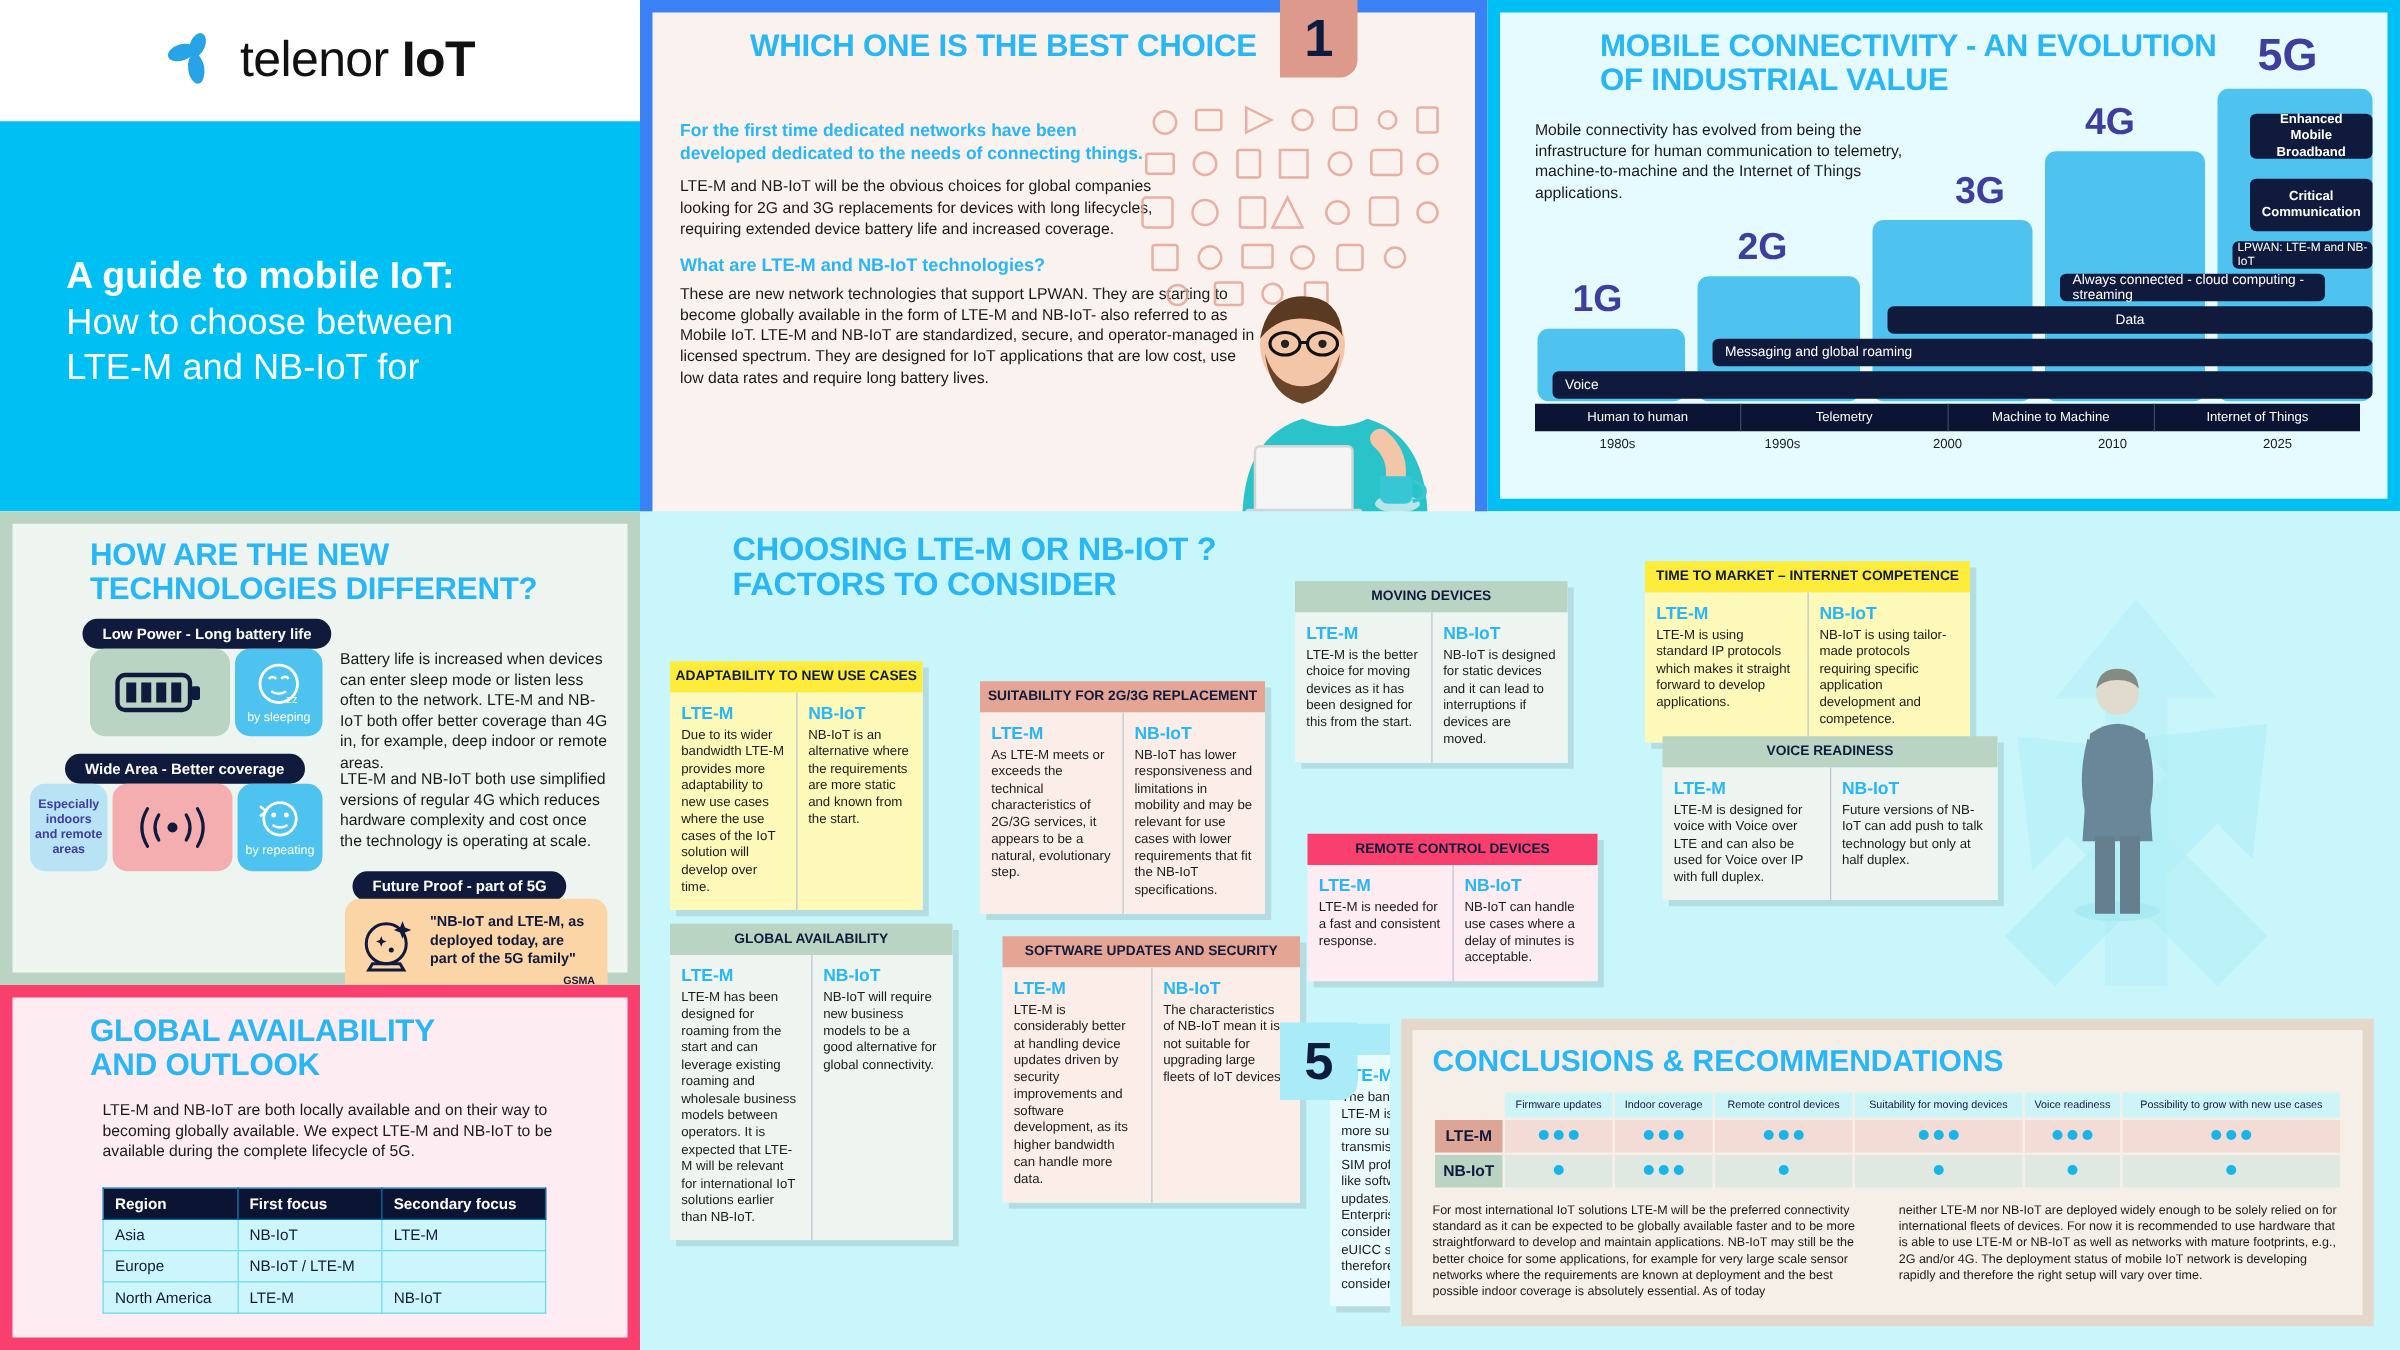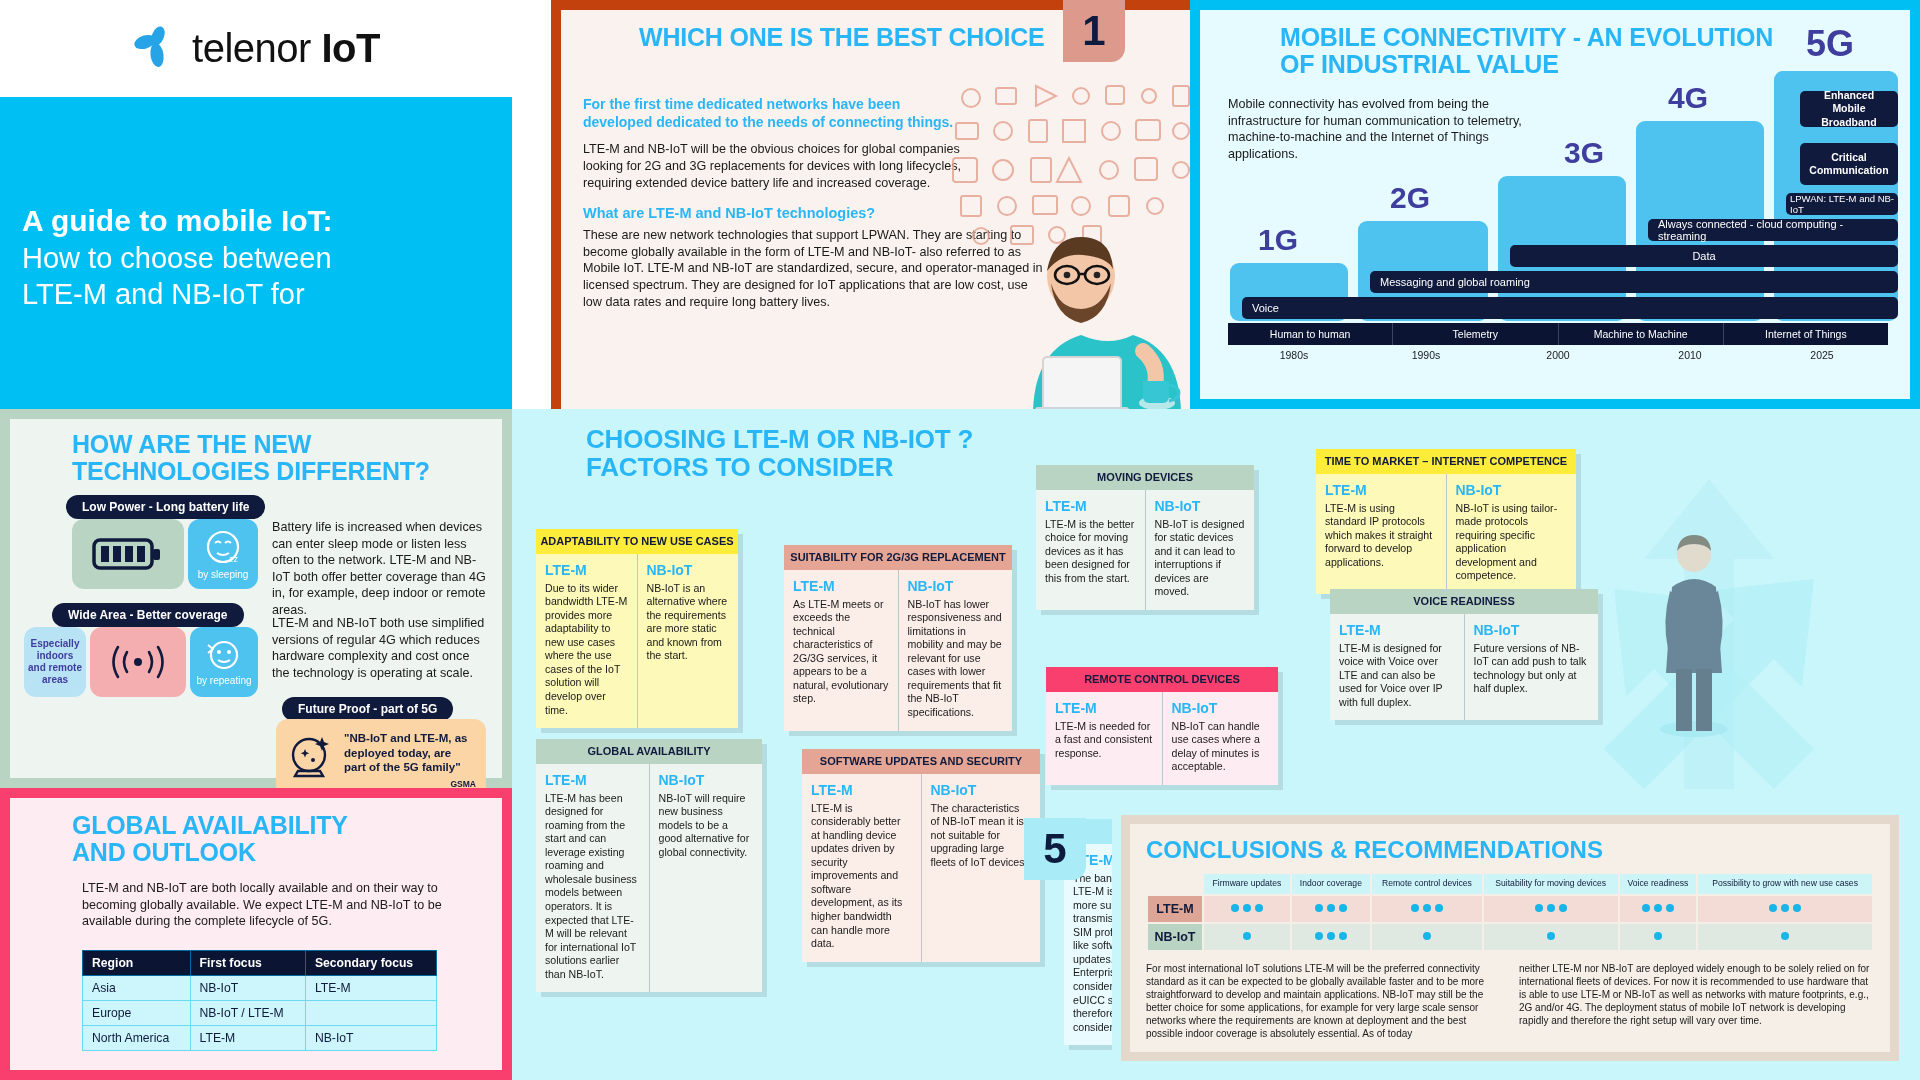--- a/index.html
+++ b/index.html
@@ -15,26 +15,26 @@
   .lead-txt{font-size:14px;line-height:1.3;color:#29b6f6;font-weight:bold;}
   .sub-head{font-size:14.5px;font-weight:bold;color:#29b6f6;}
 
   
   #logo-band{left:0;top:0;width:512px;height:97px;background:#fff;display:flex;align-items:center;justify-content:center;}
   #logo-wrap{display:flex;align-items:center;gap:14px;}
   #logo-text{font-size:40px;color:#111;font-weight:300;letter-spacing:-.5px;}
   #logo-text b{font-weight:bold;}
 
   
-  #hero{left:0;top:97px;width:512px;height:312px;background:#00c0f3;padding:40px 22px;}
+  #hero{left:0;top:97px;width:512px;height:312px;background:#00c0f3;padding:40px 53px;}
   #hero h1{color:#fff;font-size:30px;font-weight:bold;line-height:1.25;margin-top:65px;}
   #hero h2{color:#fff;font-size:29px;font-weight:400;line-height:1.25;}
 
   
-  #sec1{left:512px;top:0;width:678px;height:423px;background:#c2410c;margin-left:39px;}
+  #sec1{left:512px;top:0;width:678px;height:423px;background:#3b82f6;}
   #sec1-inner{position:absolute;left:10px;top:10px;right:10px;bottom:10px;background:#faf2ee;overflow:hidden;}
   #sec1 .num-badge{left:512px;top:0;background:#dd9a8c;color:#0d1b3e;width:62px;height:62px;font-size:42px;}
 
   .iot-cloud{position:absolute;right:8px;top:58px;width:270px;height:190px;opacity:.85;}
   .person{position:absolute;right:18px;bottom:2px;width:240px;height:180px;}
 
   
   #sec2{left:1190px;top:0;width:730px;height:409px;background:#00c0f3;}
   #sec2-inner{position:absolute;left:10px;top:10px;right:10px;bottom:10px;background:#e6fbff;overflow:hidden;}
   .gen-label{position:absolute;font-size:30px;font-weight:bold;color:#3f3d9e;}
@@ -223,21 +223,21 @@
 
       <div class="gen-label" style="left:58px;bottom:142px;">1G</div>
       <div class="gen-label" style="left:190px;bottom:184px;">2G</div>
       <div class="gen-label" style="left:330px;bottom:229px;margin-left:34px;">3G</div>
       <div class="gen-label" style="left:468px;bottom:284px;">4G</div>
       <div class="gen-label" style="left:606px;bottom:334px;font-size:36px;">5G</div>
 
       <div class="band" style="left:42px;bottom:80px;width:656px;margin-top:16px;">Voice</div>
       <div class="band" style="left:170px;bottom:106px;width:528px;">Messaging and global roaming</div>
       <div class="band center" style="left:310px;bottom:132px;width:388px;">Data</div>
-      <div class="band center" style="left:448px;bottom:158px;width:250px;">Always connected - cloud computing - streaming</div>
+      <div class="band center" style="left:448px;bottom:158px;width:212px;">Always connected - cloud computing - streaming</div>
       <div class="band center" style="left:586px;bottom:184px;width:112px;font-size:9.5px;padding:0 4px;">LPWAN: LTE-M and NB-IoT</div>
 
       <div class="box5g" style="left:600px;bottom:272px;width:98px;height:36px;">Enhanced Mobile Broadband</div>
       <div class="box5g" style="left:600px;bottom:214px;width:98px;height:42px;">Critical Communication</div>
 
       <div class="axis-row">
         <div>Human to human</div>
         <div>Telemetry</div>
         <div>Machine to Machine</div>
         <div>Internet of Things</div>

